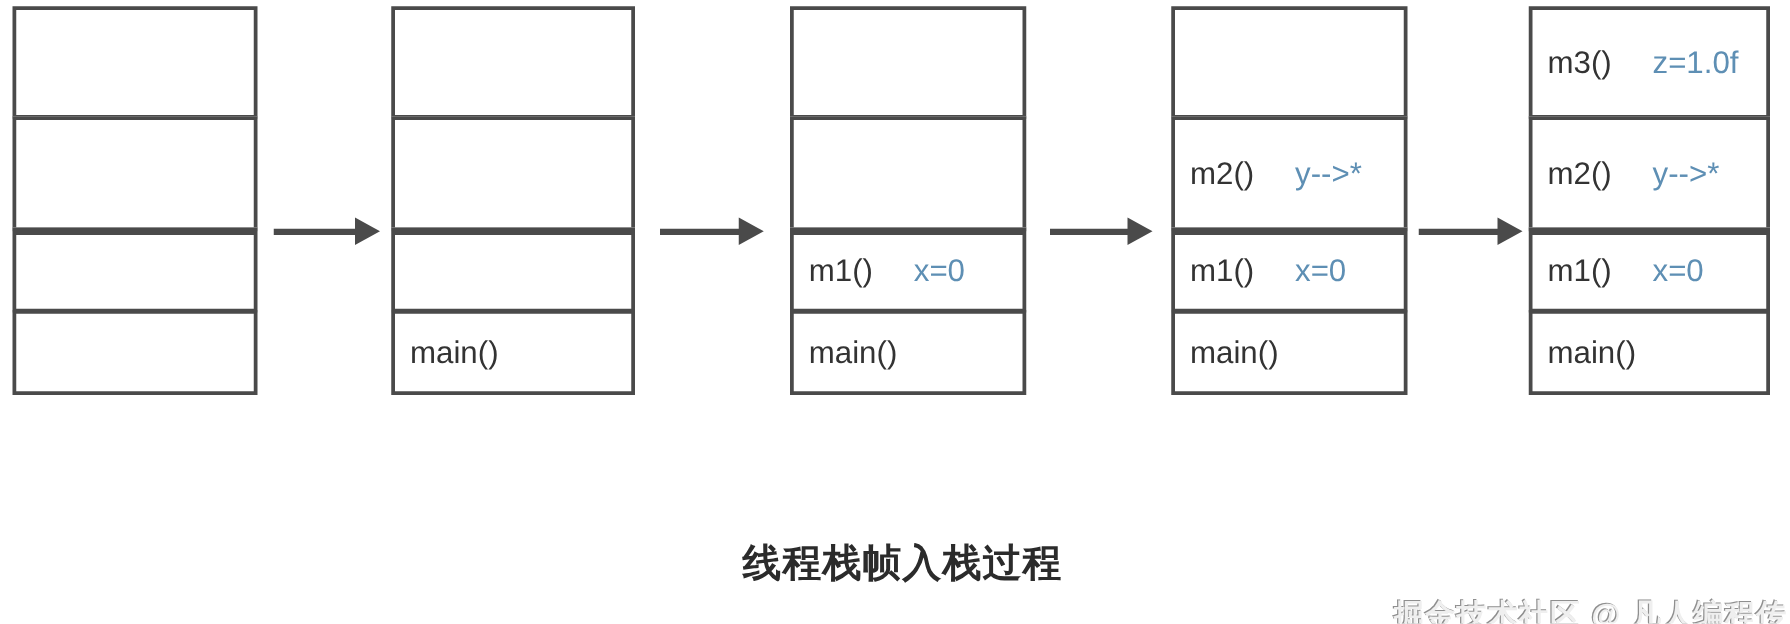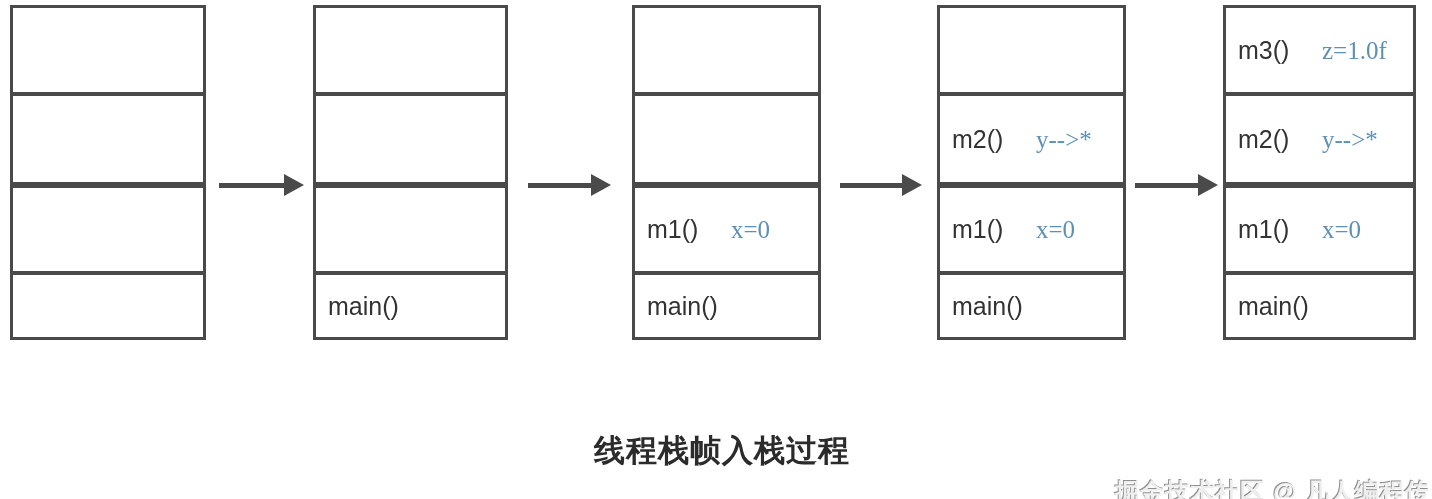--- a/index.html
+++ b/index.html
@@ -28,24 +28,24 @@
     background:#ffffff;
     display:flex;
     align-items:center;
     padding-left:12px;
     font-size:25px;
     line-height:1;
     white-space:nowrap;
   }
   .c1{height:90px;}
   .c2{height:92px;margin-top:-2px;}
-  .c3{height:92px;margin-top:-3px;border-top-width:6px;}
+  .c3{height:68px;margin-top:-3px;border-top-width:6px;}
   .c4{height:68px;margin-top:-2px;}
   .flabel{color:var(--label);min-width:84px;display:inline-block;}
-  .fvalue{color:var(--value);font-family:Liberation Serif, serif;}
+  .fvalue{color:var(--value);}
   .arrow{
     position:absolute;
     top:183px;
     height:5px;
     background:var(--border);
   }
   .arrow::after{
     content:"";
     position:absolute;
     right:-19px;

